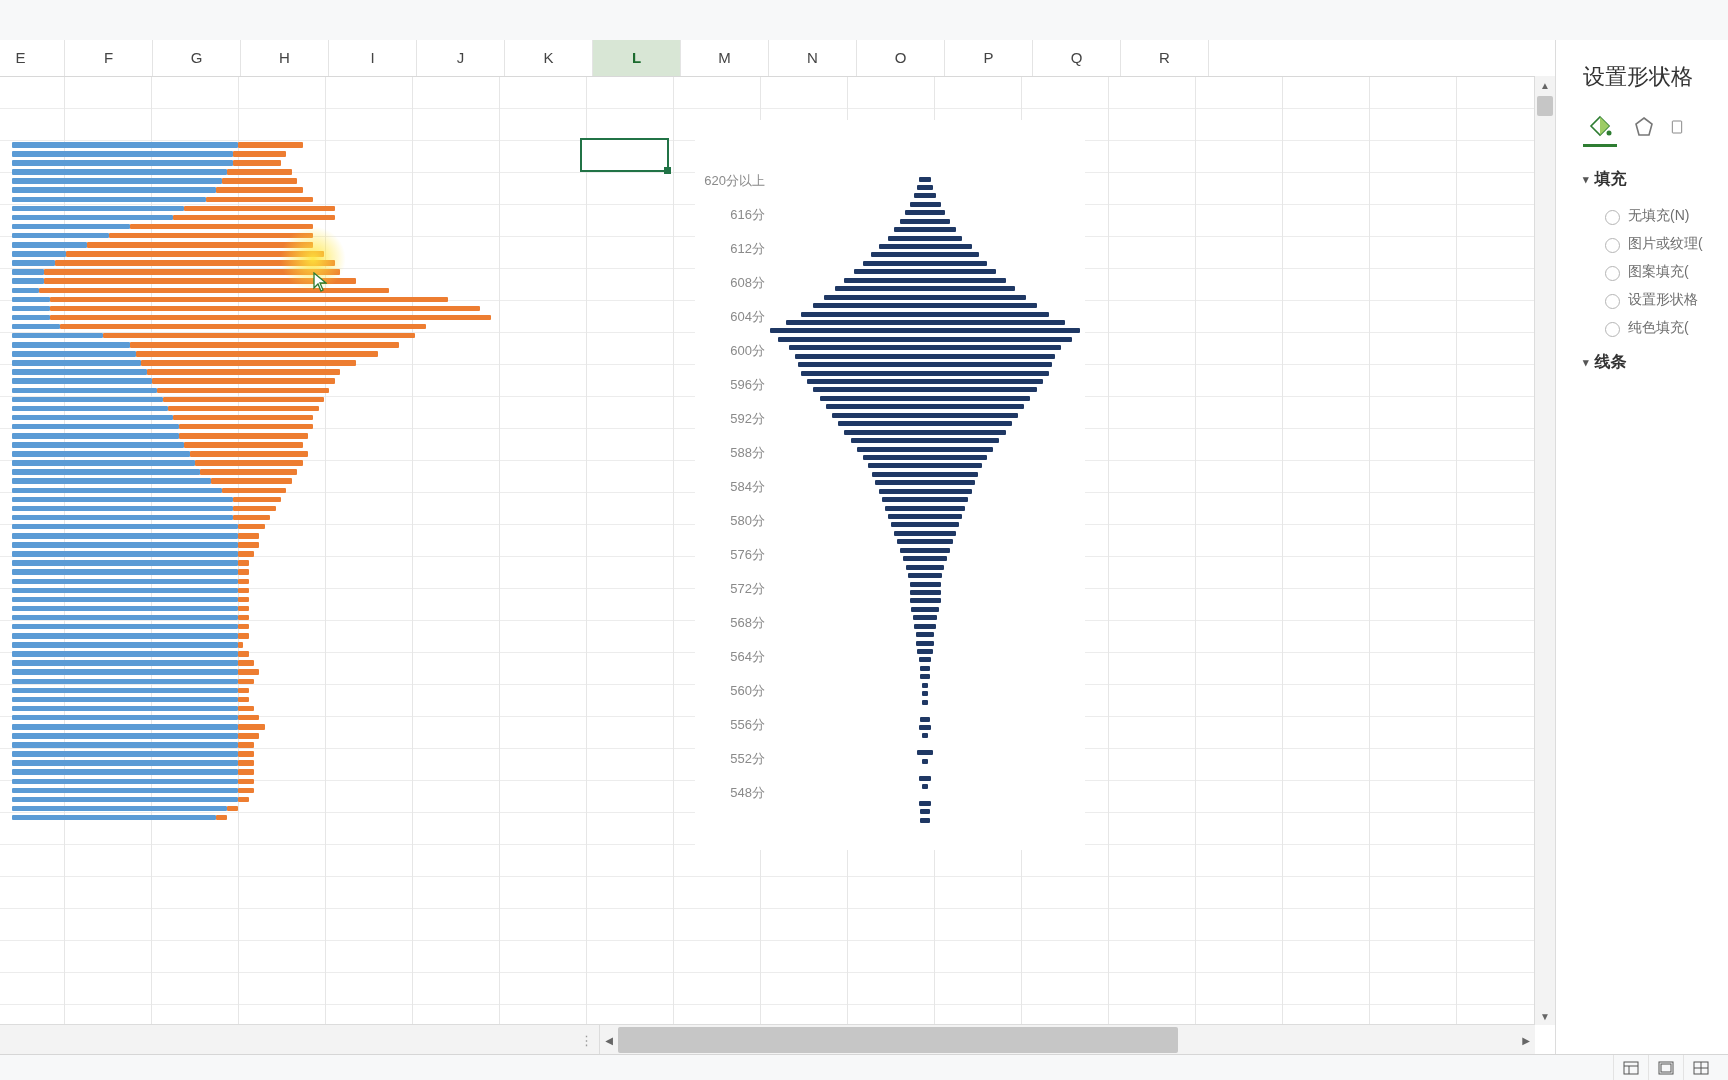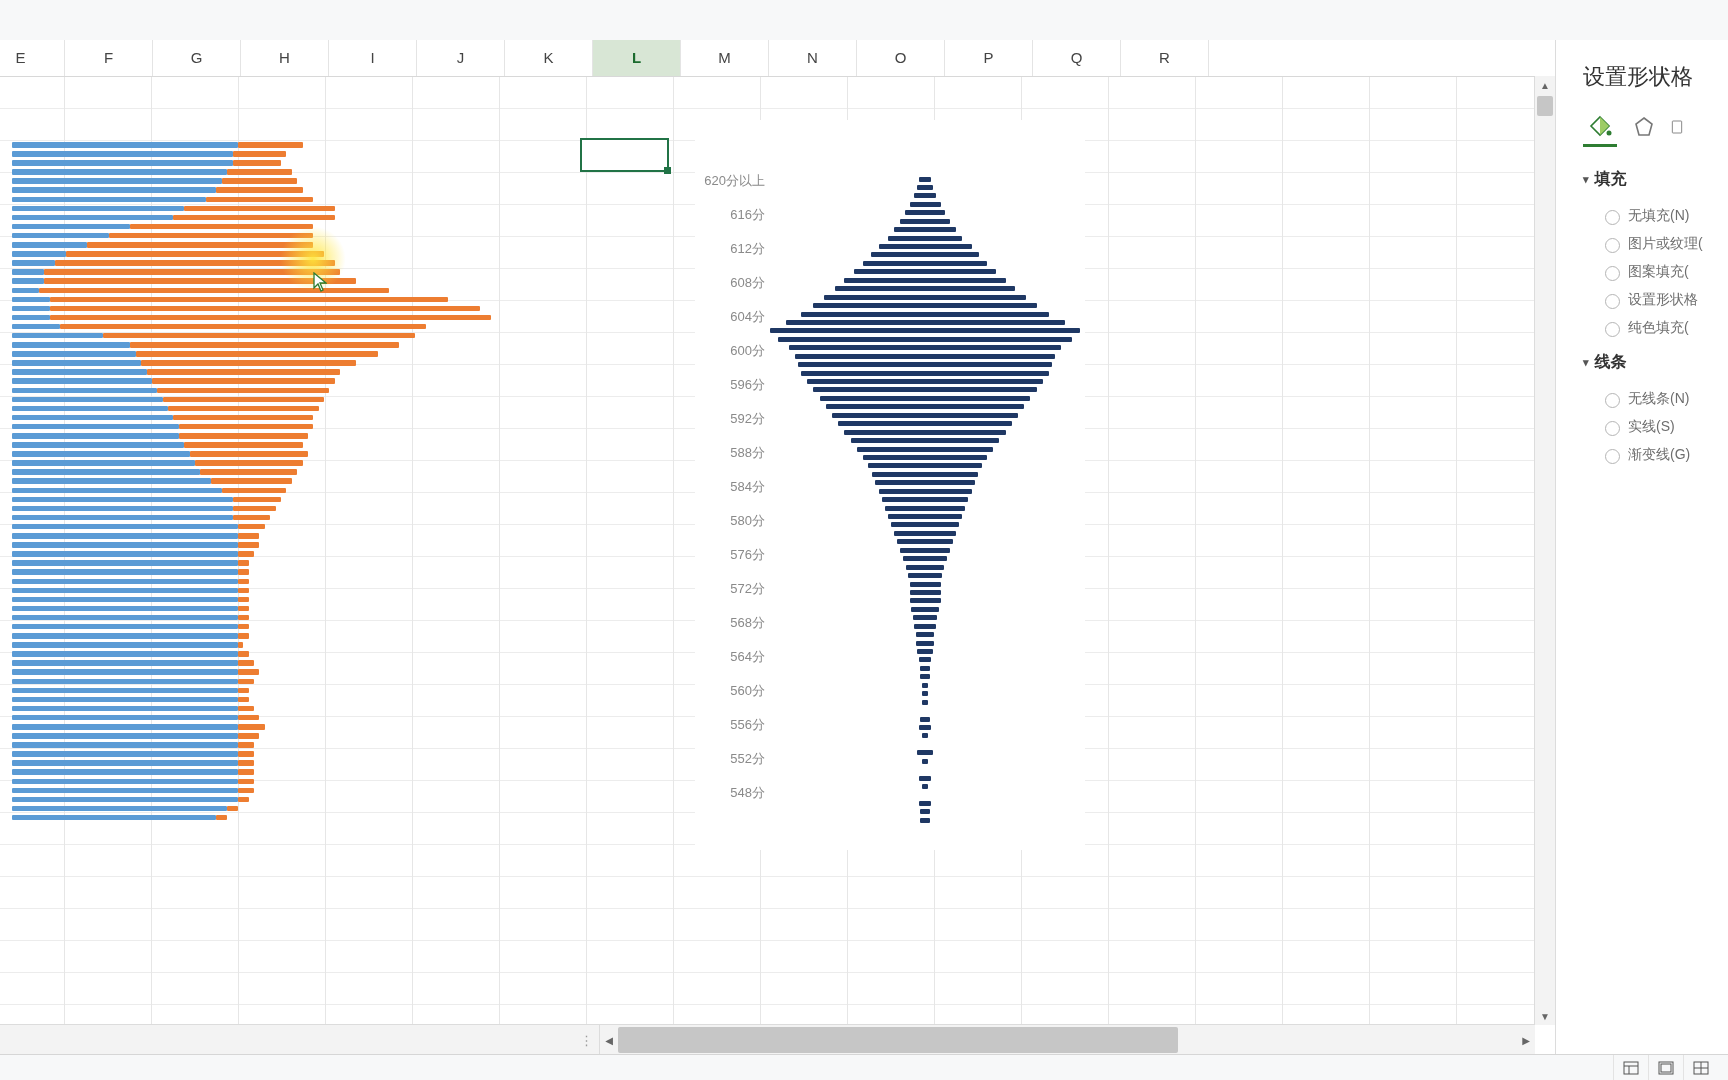--- a/index.html
+++ b/index.html
@@ -955,34 +955,20 @@
         <div class="radio-item">
           <span class="circle"></span>
           <span>纯色填充(</span>
         </div>
       </div>
 
     <div class="section-head">
       <span class="chev">▾</span>
       <span>线条</span>
     </div>
-    <div id="lineOpts">
-        <div class="radio-item">
-          <span class="circle"></span>
-          <span>无线条(N)</span>
-        </div>
-        <div class="radio-item">
-          <span class="circle"></span>
-          <span>实线(S)</span>
-        </div>
-        <div class="radio-item">
-          <span class="circle"></span>
-          <span>渐变线(G)</span>
-        </div>
-      </div>
 
   </div>
 </div>
 
 <div class="status-bar">
   <div class="view-btn">
     <svg viewBox="0 0 16 14">
         <rect x="1" y="1" width="14" height="12" fill="none" stroke="#555"></rect>
         <line x1="1" y1="5" x2="15" y2="5" stroke="#555"></line>
         <line x1="6" y1="5" x2="6" y2="13" stroke="#555"></line>

